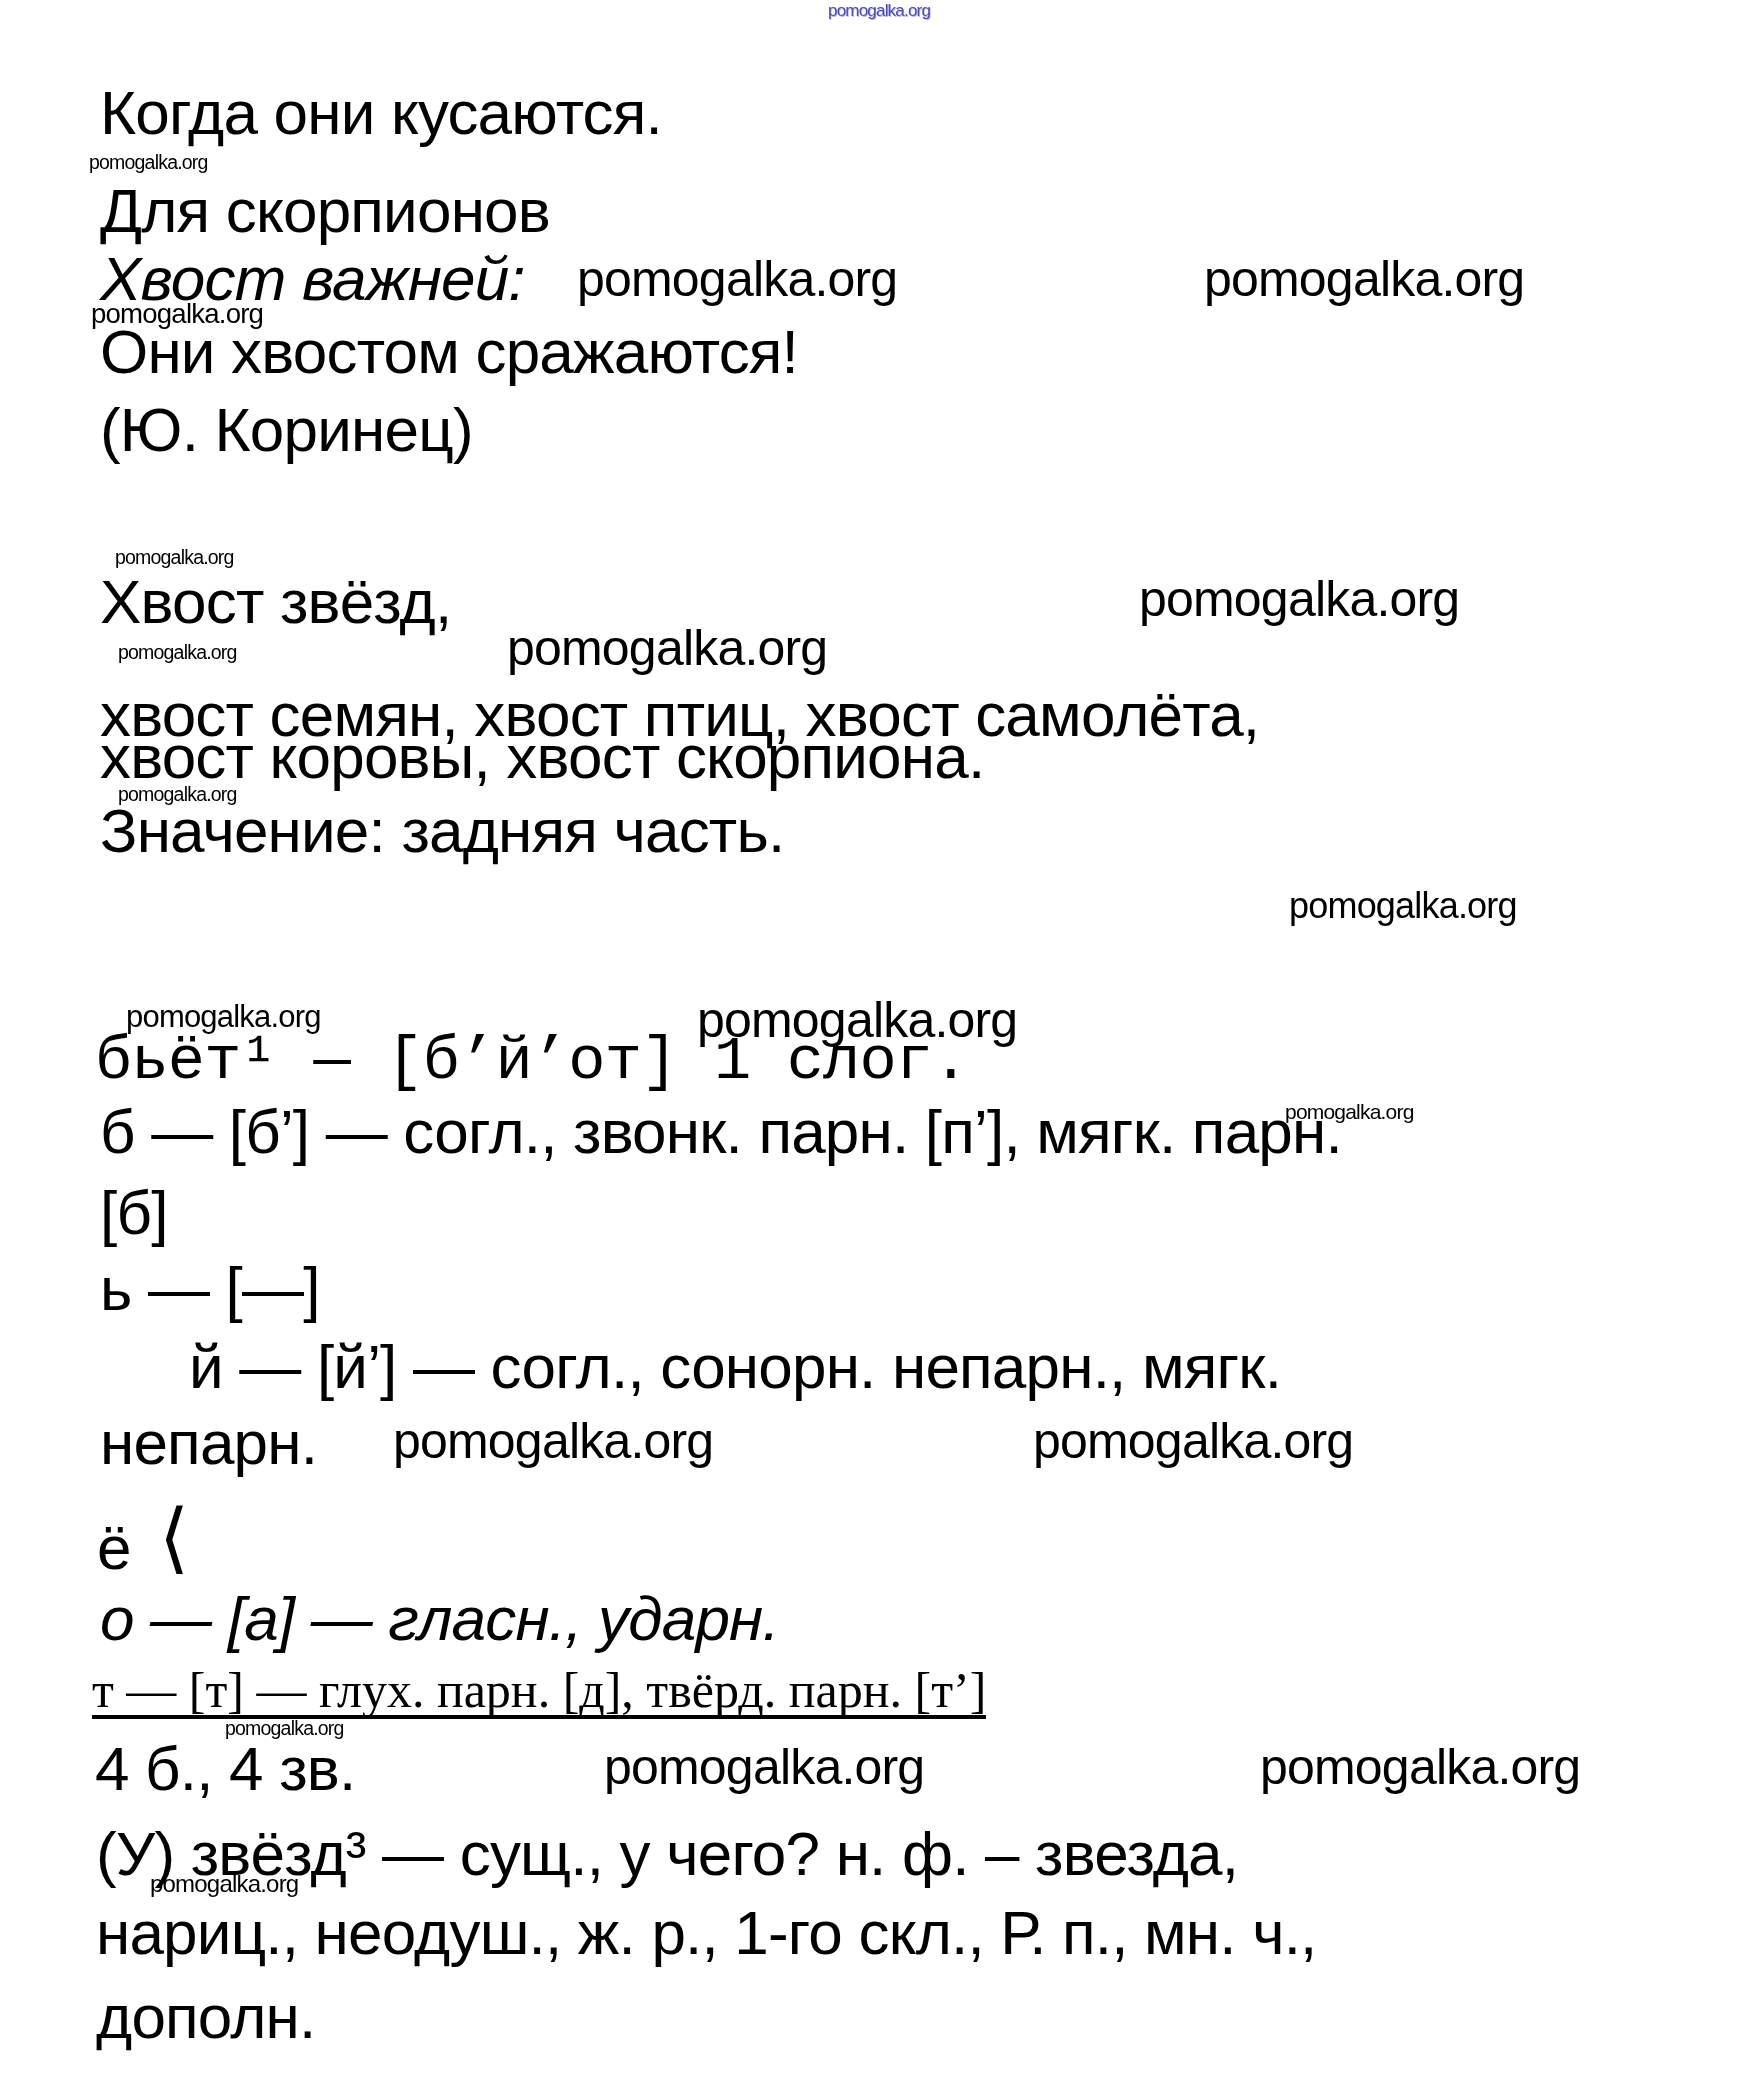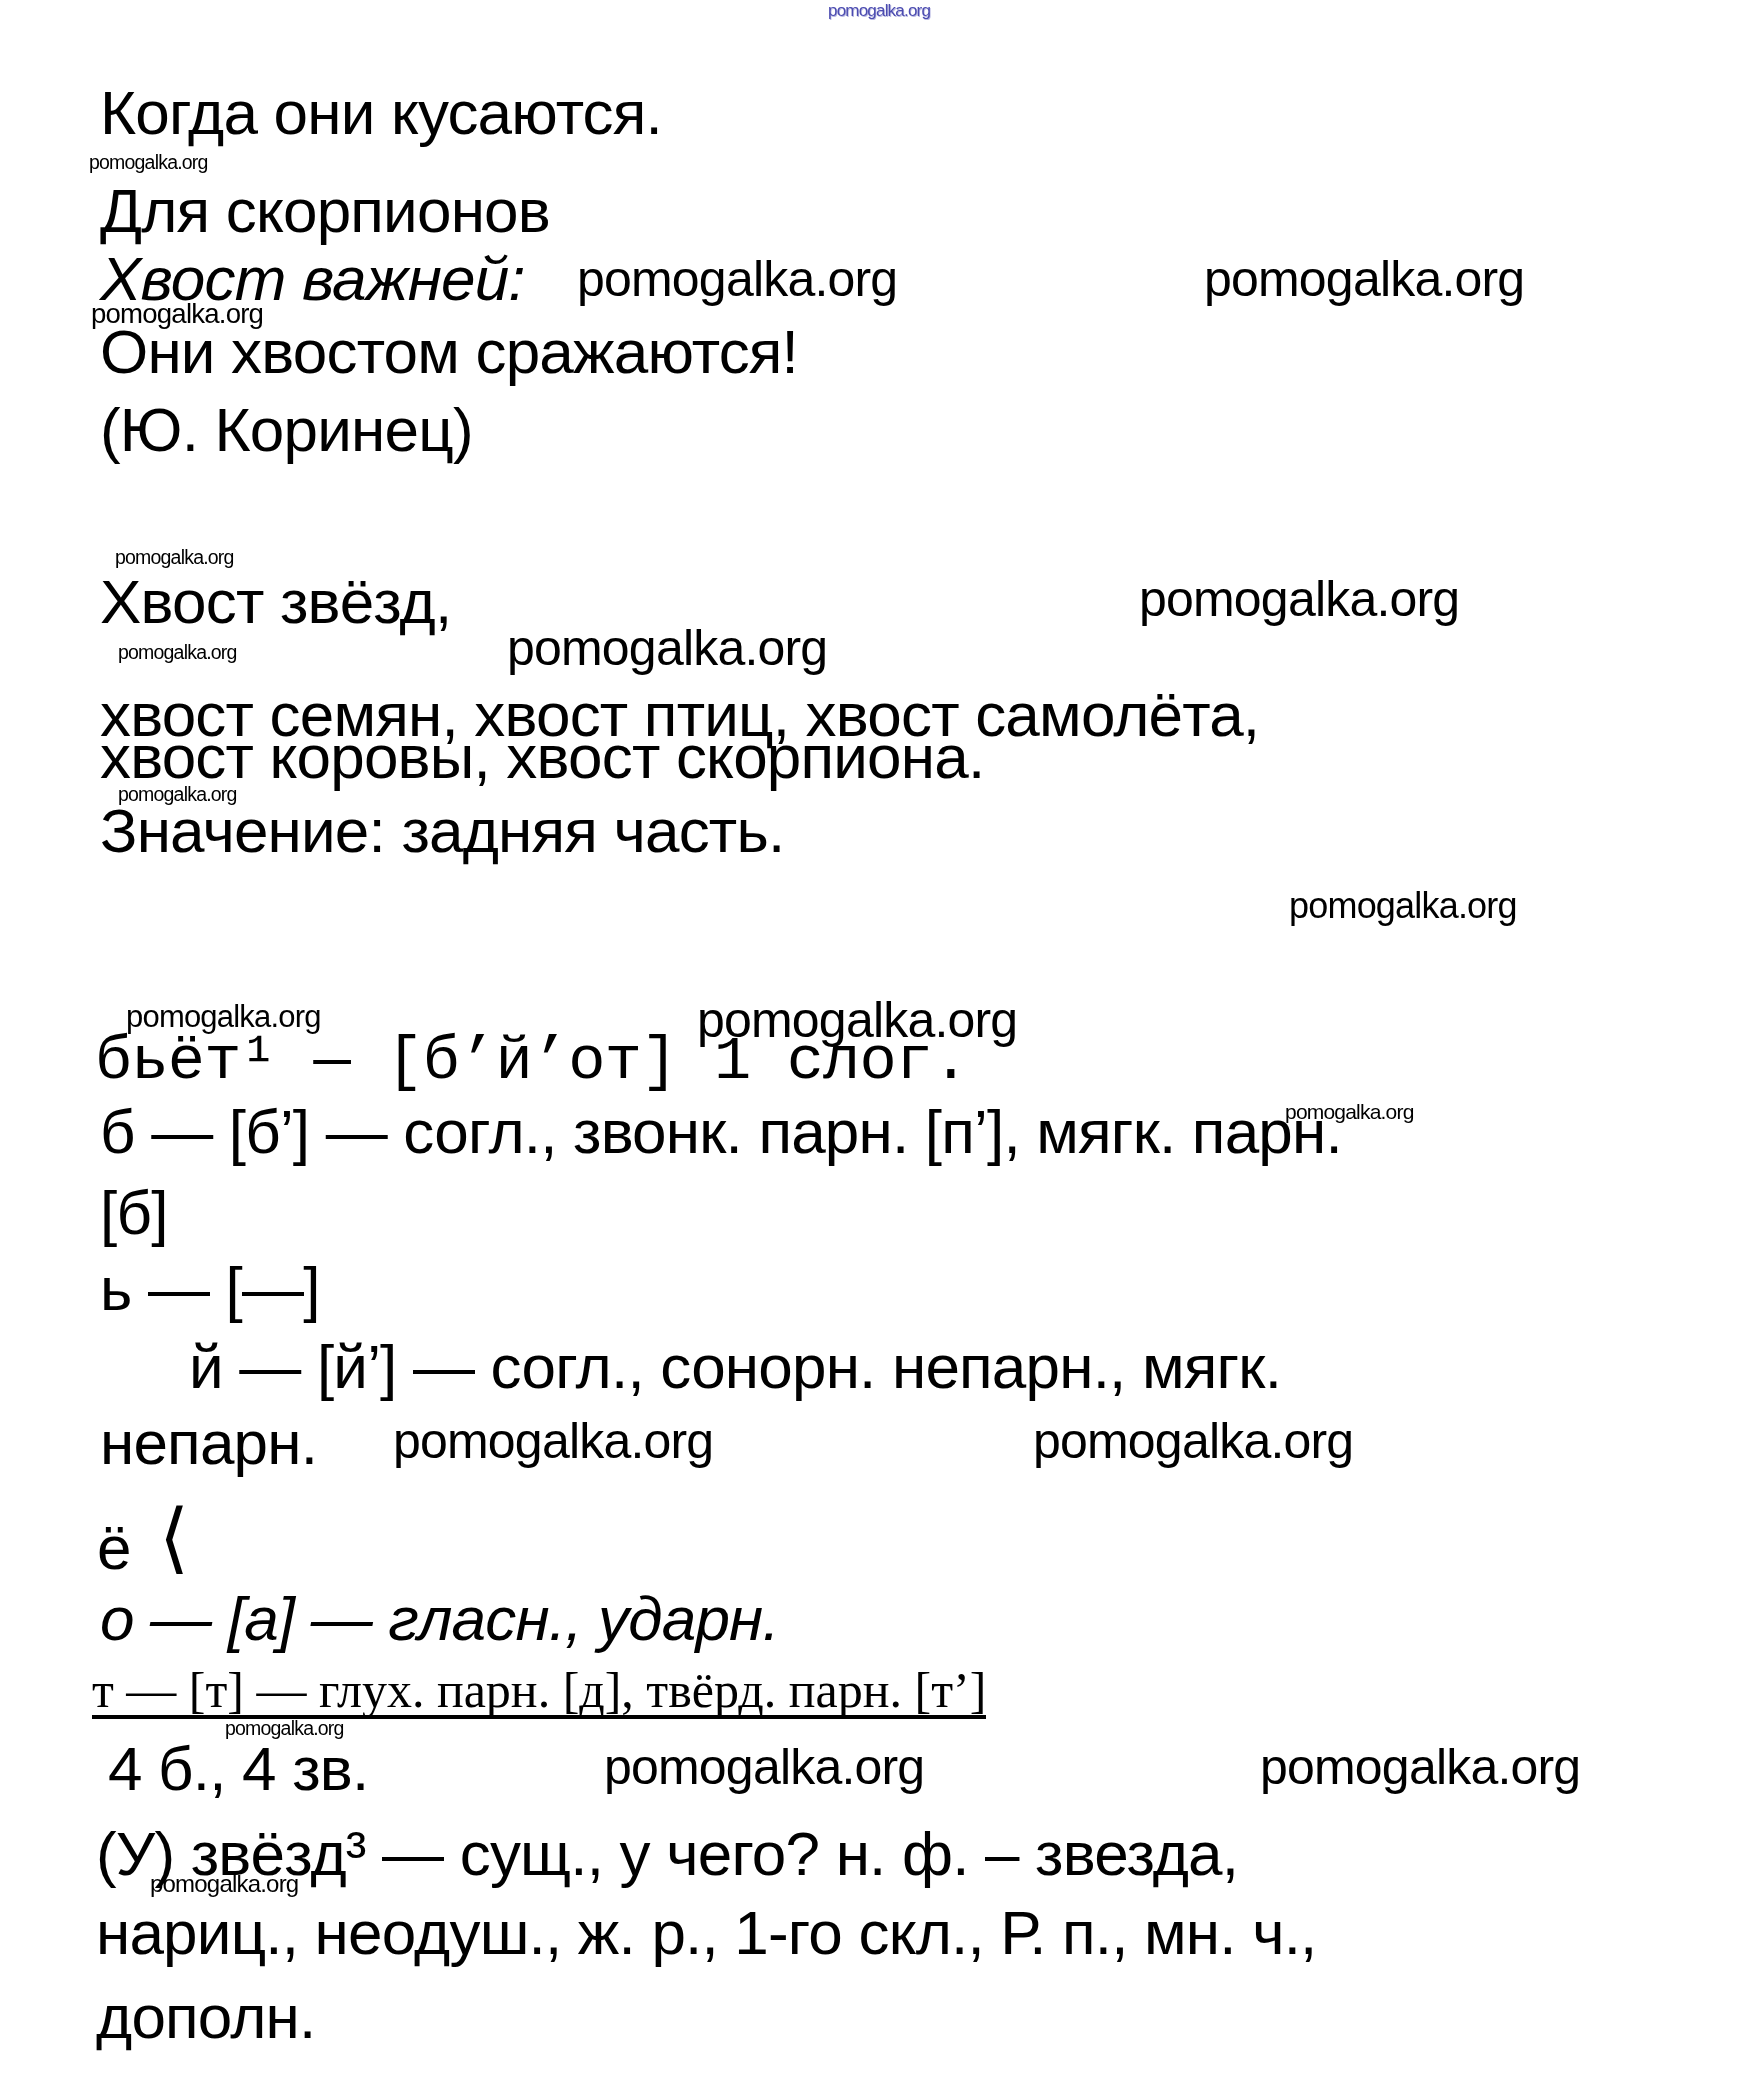--- a/index.html
+++ b/index.html
@@ -27,21 +27,21 @@
   #ph-title{left:95px;top:1031px;font-family:Liberation Mono, monospace;}
   #ph-b{left:100px;top:1101px;}
   #ph-b2{left:100px;top:1182px;}
   #ph-soft{left:100px;top:1258px;}
   #ph-j{left:189px;top:1336px;}
   #ph-j2{left:100px;top:1412px;}
   #ph-yo{left:97px;top:1517px;}
   #ph-angle{left:159px;top:1499px;font-size:77px;font-family:"DejaVu Sans",sans-serif;letter-spacing:0;}
   #ph-o{left:100px;top:1588px;font-style:italic;}
   #ph-t{left:92px;top:1665px;font-size:50px;font-family:"Liberation Serif",serif;letter-spacing:0;border-bottom:4.9px solid #000;}
-  #ph-tot{left:108px;top:1738px;}
+  #ph-tot{left:95px;top:1738px;}
   
   #mor1{left:96px;top:1823px;}
   #mor2{left:96px;top:1902px;}
   #mor3{left:96px;top:1986px;}
   
   #wm-blue{left:828px;top:1.6px;font-size:17px;color:#4c4cb0;text-shadow:0.8px 0.8px 0 #b9b9e2;}
   #wm-s1{left:89px;top:153px;}
   #wm-b1{left:577px;top:254px;}
   #wm-b2{left:1204px;top:254px;}
   #wm-s2{left:91px;top:300px;}

